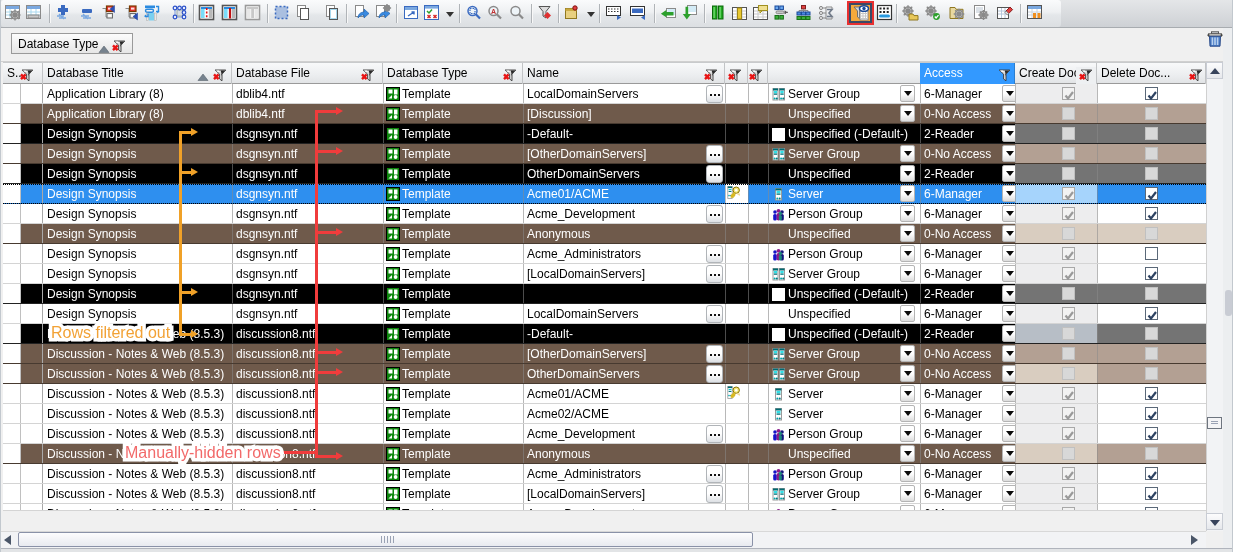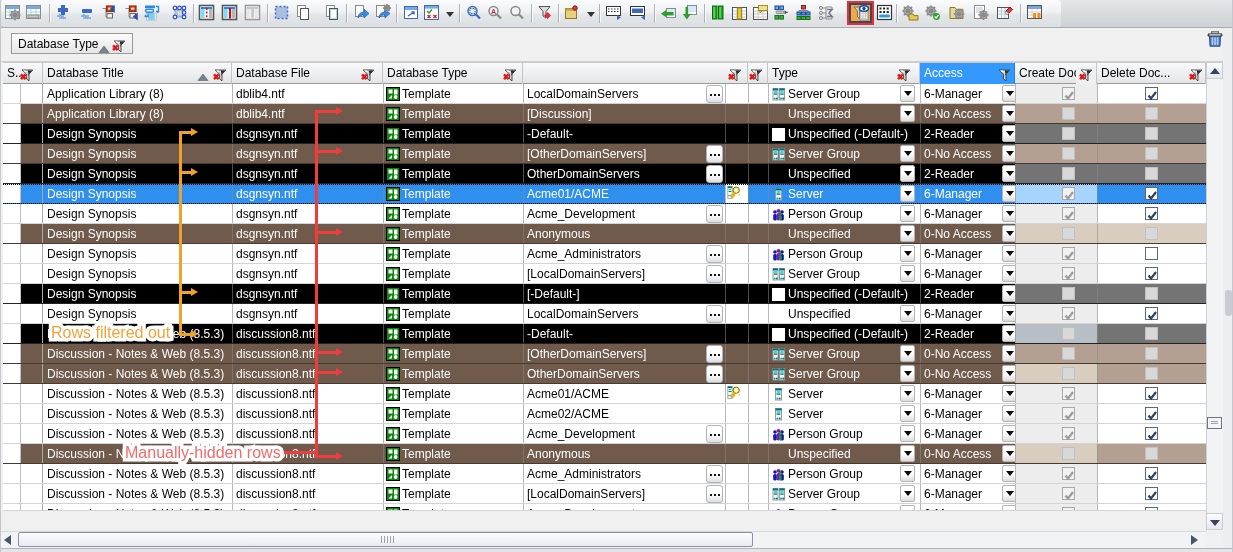--- a/index.html
+++ b/index.html
@@ -354,42 +354,42 @@
           <path d="M7.8 1.6 L12 1.6 L9.4 4.6 L8.4 7 L8.4 4.6 Z" fill="#2a2a2a"></path>
           <path d="M3.2 1.6 L6 1.6 L6.8 3 L4.4 2.8 Z" fill="#fff"></path>
           <path d="M1 5.4 L5.6 10.2 M5.6 5.4 L1 10.2" stroke="#e81414" stroke-width="2.4"></path>
         </svg></span></div>
 <div class="hdrcell" style="left:382px;top:63px;width:140px;">Database Type<span style="position:absolute;left:120px;top:4px;"><svg width="14" height="12" viewBox="0 0 14 12" style="">
           <path d="M2.2 1 L12.8 1 L9 5.2 L9 11.8 L6.6 10 L6.6 5.2 Z" fill="#dcdcdc" stroke="#3a3a3a" stroke-width="0.9"></path>
           <path d="M7.8 1.6 L12 1.6 L9.4 4.6 L8.4 7 L8.4 4.6 Z" fill="#2a2a2a"></path>
           <path d="M3.2 1.6 L6 1.6 L6.8 3 L4.4 2.8 Z" fill="#fff"></path>
           <path d="M1 5.4 L5.6 10.2 M5.6 5.4 L1 10.2" stroke="#e81414" stroke-width="2.4"></path>
         </svg></span></div>
+<div class="hdrcell" style="left:522px;top:63px;width:202px;">Name<span style="position:absolute;left:181px;top:4px;"><svg width="14" height="12" viewBox="0 0 14 12" style="">
+          <path d="M2.2 1 L12.8 1 L9 5.2 L9 11.8 L6.6 10 L6.6 5.2 Z" fill="#dcdcdc" stroke="#3a3a3a" stroke-width="0.9"></path>
+          <path d="M7.8 1.6 L12 1.6 L9.4 4.6 L8.4 7 L8.4 4.6 Z" fill="#2a2a2a"></path>
+          <path d="M3.2 1.6 L6 1.6 L6.8 3 L4.4 2.8 Z" fill="#fff"></path>
+          <path d="M1 5.4 L5.6 10.2 M5.6 5.4 L1 10.2" stroke="#e81414" stroke-width="2.4"></path>
+        </svg></span></div>
 <div class="hdrcell" style="left:724px;top:63px;width:23px;">
       <span style="position:absolute;left:3px;top:4px;"><svg width="14" height="12" viewBox="0 0 14 12" style="">
           <path d="M2.2 1 L12.8 1 L9 5.2 L9 11.8 L6.6 10 L6.6 5.2 Z" fill="#dcdcdc" stroke="#3a3a3a" stroke-width="0.9"></path>
           <path d="M7.8 1.6 L12 1.6 L9.4 4.6 L8.4 7 L8.4 4.6 Z" fill="#2a2a2a"></path>
           <path d="M3.2 1.6 L6 1.6 L6.8 3 L4.4 2.8 Z" fill="#fff"></path>
           <path d="M1 5.4 L5.6 10.2 M5.6 5.4 L1 10.2" stroke="#e81414" stroke-width="2.4"></path>
         </svg></span>
     </div>
 <div class="hdrcell" style="left:747px;top:63px;width:20px;">
       <span style="position:absolute;left:1px;top:4px;"><svg width="14" height="12" viewBox="0 0 14 12" style="">
           <path d="M2.2 1 L12.8 1 L9 5.2 L9 11.8 L6.6 10 L6.6 5.2 Z" fill="#dcdcdc" stroke="#3a3a3a" stroke-width="0.9"></path>
           <path d="M7.8 1.6 L12 1.6 L9.4 4.6 L8.4 7 L8.4 4.6 Z" fill="#2a2a2a"></path>
           <path d="M3.2 1.6 L6 1.6 L6.8 3 L4.4 2.8 Z" fill="#fff"></path>
           <path d="M1 5.4 L5.6 10.2 M5.6 5.4 L1 10.2" stroke="#e81414" stroke-width="2.4"></path>
         </svg></span>
     </div>
-<div class="hdrcell" style="left:767px;top:63px;width:152px;">Type<span style="position:absolute;left:129px;top:4px;"><svg width="14" height="12" viewBox="0 0 14 12" style="">
-          <path d="M2.2 1 L12.8 1 L9 5.2 L9 11.8 L6.6 10 L6.6 5.2 Z" fill="#dcdcdc" stroke="#3a3a3a" stroke-width="0.9"></path>
-          <path d="M7.8 1.6 L12 1.6 L9.4 4.6 L8.4 7 L8.4 4.6 Z" fill="#2a2a2a"></path>
-          <path d="M3.2 1.6 L6 1.6 L6.8 3 L4.4 2.8 Z" fill="#fff"></path>
-          <path d="M1 5.4 L5.6 10.2 M5.6 5.4 L1 10.2" stroke="#e81414" stroke-width="2.4"></path>
-        </svg></span></div>
 <div class="hdrcell" style="left:919px;top:63px;width:95px;background:#3399ff;color:#fff;border-right:1px solid #2a7ed0;">Access<span style="position:absolute;left:77px;top:4px;"><svg width="14" height="12" viewBox="0 0 14 12" style="">
           <path d="M2.2 1 L12.8 1 L9 5.2 L9 11.8 L6.6 10 L6.6 5.2 Z" fill="#dcdcdc" stroke="#3a3a3a" stroke-width="0.9"></path>
           <path d="M7.8 1.6 L12 1.6 L9.4 4.6 L8.4 7 L8.4 4.6 Z" fill="#2a2a2a"></path>
           <path d="M3.2 1.6 L6 1.6 L6.8 3 L4.4 2.8 Z" fill="#fff"></path>
         </svg></span></div>
 <div class="hdrcell" style="left:1014px;top:63px;width:82px;">Create Doc...<span style="position:absolute;left:61px;top:4px;width:17px;background:#eef0f2;padding-left:3px;"><svg width="14" height="12" viewBox="0 0 14 12" style="">
           <path d="M2.2 1 L12.8 1 L9 5.2 L9 11.8 L6.6 10 L6.6 5.2 Z" fill="#dcdcdc" stroke="#3a3a3a" stroke-width="0.9"></path>
           <path d="M7.8 1.6 L12 1.6 L9.4 4.6 L8.4 7 L8.4 4.6 Z" fill="#2a2a2a"></path>
           <path d="M3.2 1.6 L6 1.6 L6.8 3 L4.4 2.8 Z" fill="#fff"></path>
           <path d="M1 5.4 L5.6 10.2 M5.6 5.4 L1 10.2" stroke="#e81414" stroke-width="2.4"></path>
@@ -908,21 +908,20 @@
       <div class="cell" style="left:40px;top:0;width:189px;height:20px;color:#ffffff;padding-left:4px;box-sizing:border-box;">Design Synopsis</div>
       <div class="cell" style="left:229px;top:0;width:151px;height:20px;color:#ffffff;padding-left:4px;box-sizing:border-box;">dsgnsyn.ntf</div>
       <div class="abs" style="left:383px;top:3px;"><svg width="14" height="14" viewBox="0 0 14 14" style="">
           <rect x="0.5" y="0.5" width="13" height="13" fill="#0e870e" stroke="#000"></rect>
           <rect x="2.5" y="2.5" width="4" height="4" fill="#fff"></rect>
           <rect x="8" y="2.5" width="3.5" height="5" fill="#fff"></rect>
           <path d="M2.5 11.5 L6 8 L6 11.5 Z" fill="#fff"></path>
           <circle cx="9.6" cy="10" r="1.9" fill="#fff"></circle>
         </svg></div>
       <div class="cell" style="left:399px;top:0;width:121px;height:20px;color:#ffffff;padding-left:0px;box-sizing:border-box;">Template</div>
-      <div class="cell" style="left:520px;top:0;width:202px;height:20px;color:#ffffff;padding-left:4px;box-sizing:border-box;">[-Default-]</div>
       <div class="abs" style="left:769px;top:3px;"><svg width="13" height="13" viewBox="0 0 13 13" style="">
           <rect x="0" y="0" width="13" height="13" fill="#fff"></rect>
         </svg></div>
       <div class="cell" style="left:785px;top:0;width:132px;height:20px;color:#ffffff;padding-left:0px;box-sizing:border-box;">Unspecified (-Default-)</div>
       <div class="cell" style="left:917px;top:0;width:95px;height:20px;color:#ffffff;padding-left:4px;box-sizing:border-box;">2-Reader</div>
       <div style="position:absolute;left:999px;top:1px;width:15px;height:17px;background:linear-gradient(#ffffff 52%,#dcdcdc);border:1px solid #b4b4b4;border-radius:2px;box-sizing:border-box;">
         <div style="position:absolute;left:2.5px;top:5px;width:0;height:0;border-left:4.5px solid transparent;border-right:4.5px solid transparent;border-top:5.5px solid #0a0a0a;"></div>
       </div>
       <div class="abs" style="left:1012px;top:0;width:82px;height:20px;background:#747474;"></div>
       <div class="abs" style="left:1094px;top:0;width:109px;height:20px;background:#747474;"></div>

